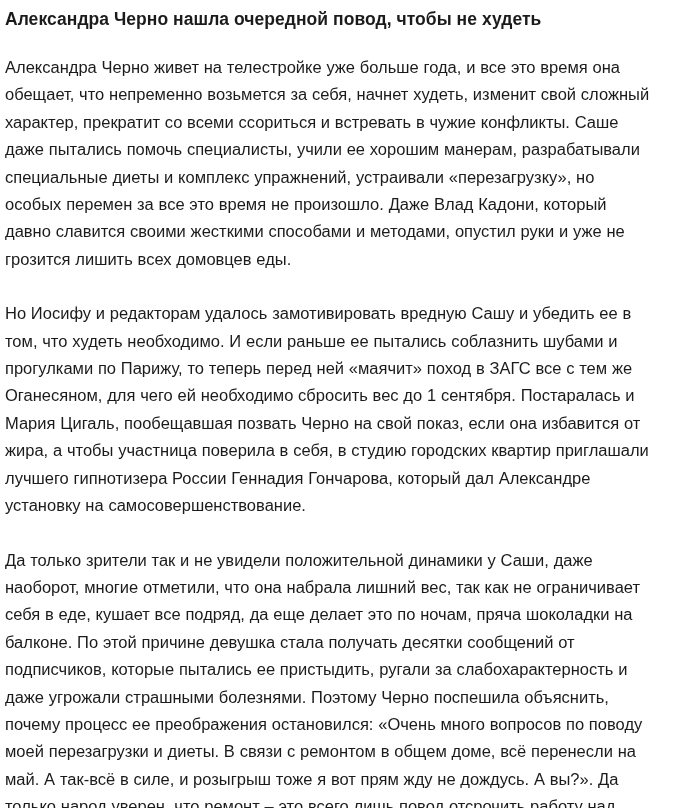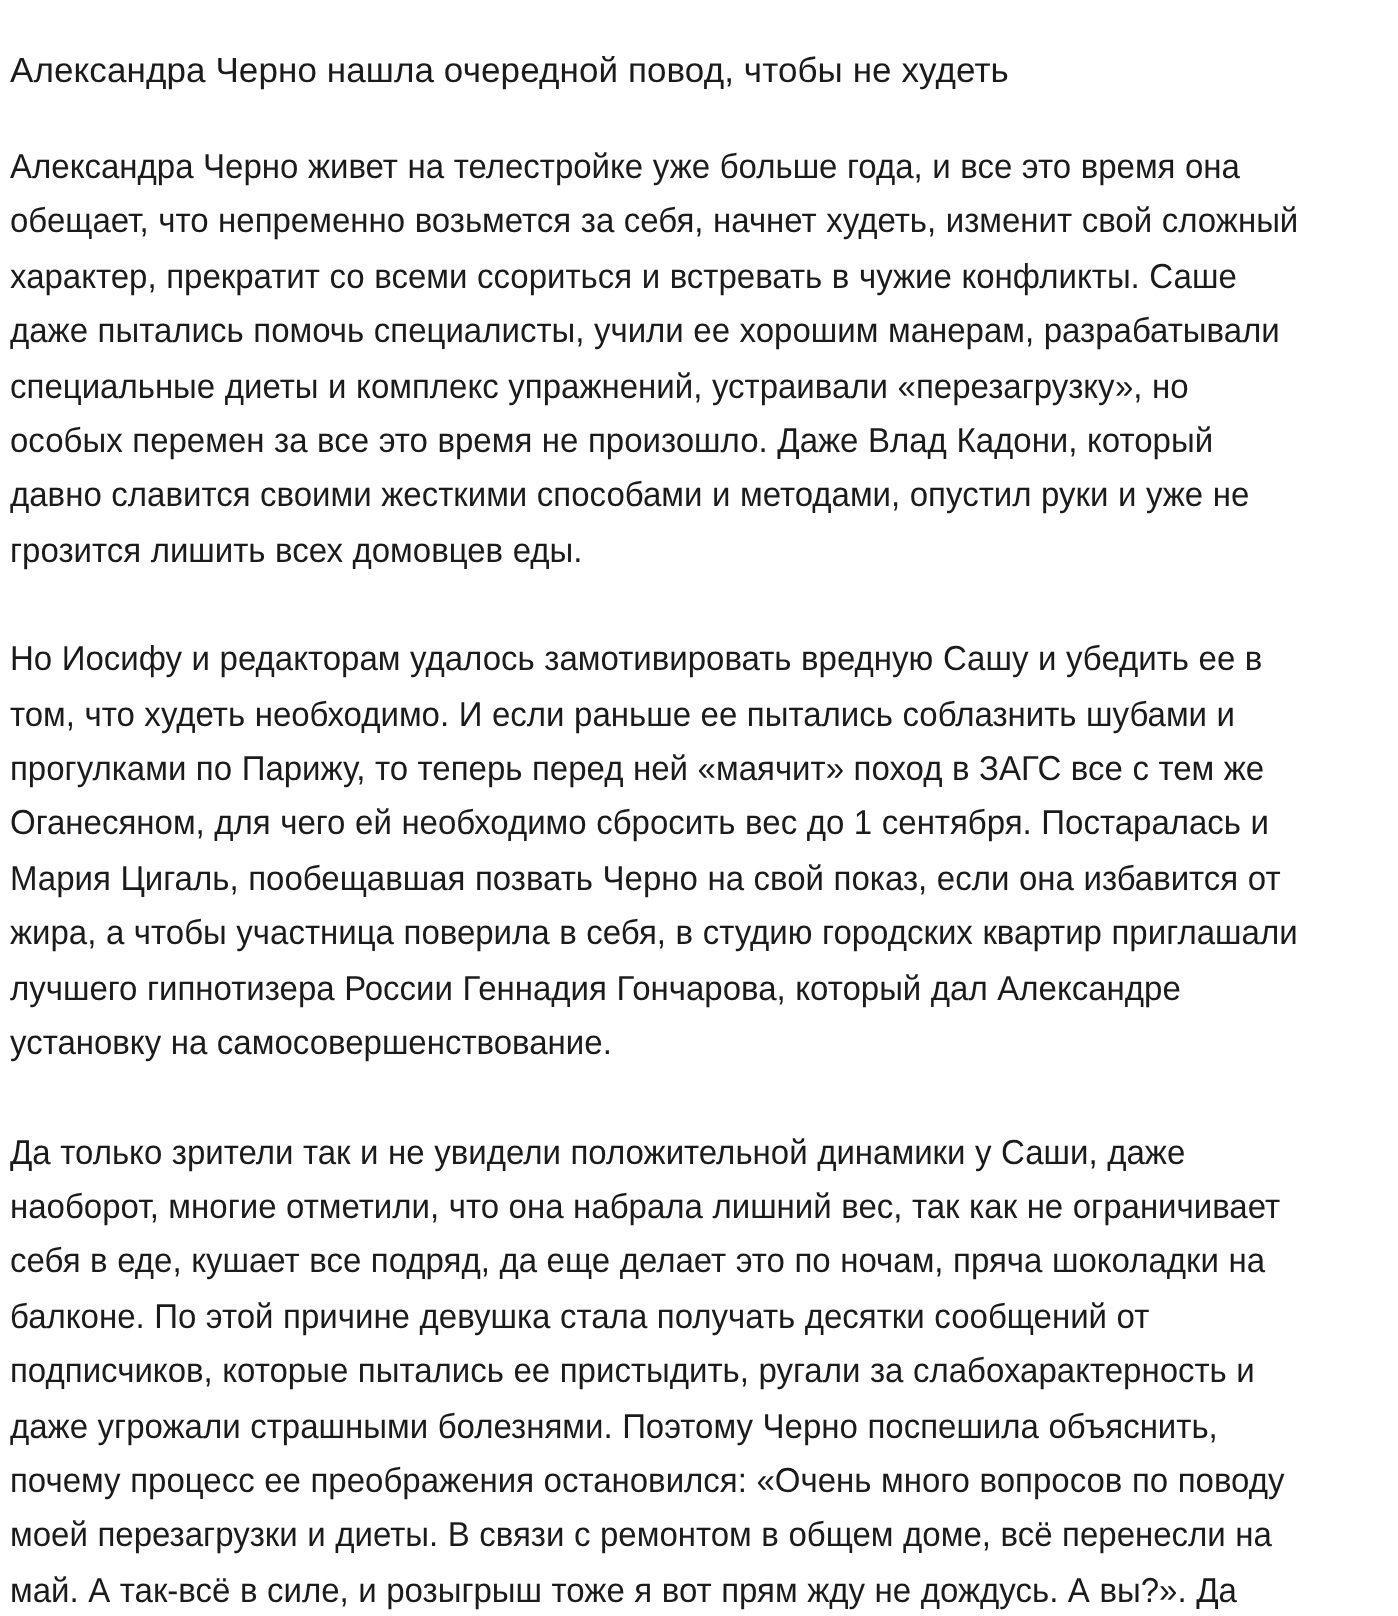--- a/index.html
+++ b/index.html
@@ -17,26 +17,26 @@
     -webkit-font-smoothing: antialiased;
   }
   .article {
     box-sizing: border-box;
     width: 699px;
     padding: 0 44px 0 5px;
   }
   .article-title {
     font-family: "Liberation Sans", sans-serif;
     font-size: 17.5px;
-    font-weight: 400;
+    font-weight: 700;
     line-height: 24px;
     letter-spacing: 0.05px;
     color: #1b1b1b;
     margin: 0;
-    padding-top: 23px;
+    padding-top: 7px;
     white-space: nowrap;
   }
   .article-body {
     margin-top: 23px;
   }
   .article-paragraph {
     font-family: "Liberation Sans Narrow", "Liberation Sans", "DejaVu Sans Condensed", sans-serif;
     font-stretch: condensed;
     font-size: 17.3px;
     font-weight: 400;

